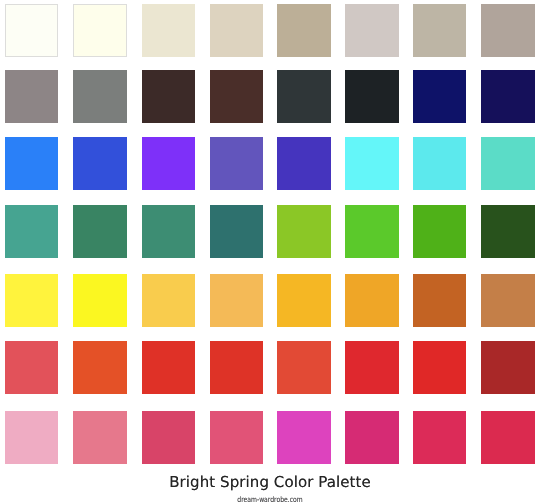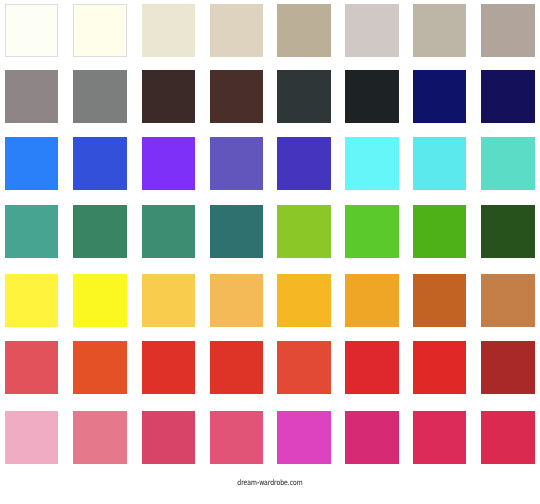--- a/index.html
+++ b/index.html
@@ -133,14 +133,15 @@
       <div class="swatch" title="#D84468" style="left: 141.8px; width: 53.6px; height: 53px; background: rgb(216, 68, 104);"></div>
       <div class="swatch" title="#E15377" style="left: 209.7px; width: 53.6px; height: 53px; background: rgb(225, 83, 119);"></div>
       <div class="swatch" title="#DD43BE" style="left: 277.4px; width: 53.6px; height: 53px; background: rgb(221, 67, 190);"></div>
       <div class="swatch" title="#D62B74" style="left: 345.2px; width: 53.6px; height: 53px; background: rgb(214, 43, 116);"></div>
       <div class="swatch" title="#DC2B58" style="left: 412.8px; width: 53.6px; height: 53px; background: rgb(220, 43, 88);"></div>
       <div class="swatch" title="#DB2A4F" style="left: 481.4px; width: 53.6px; height: 53px; background: rgb(219, 42, 79);"></div>
     </div>
   </div>
 
 <div id="caption-block">
+  <div id="palette-title">Bright Spring Color Palette</div>
   <div id="palette-credit">dream-wardrobe.com</div>
 </div>
 
 </body></html>

